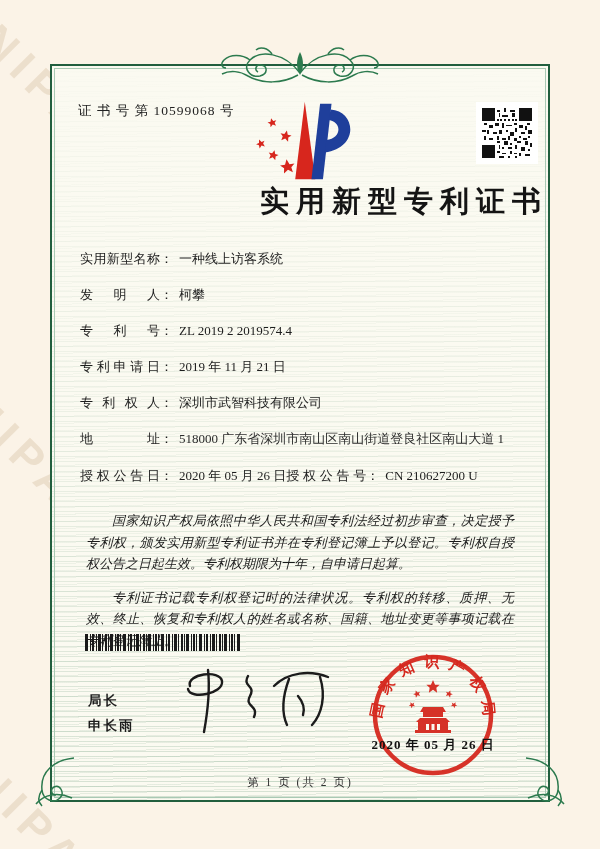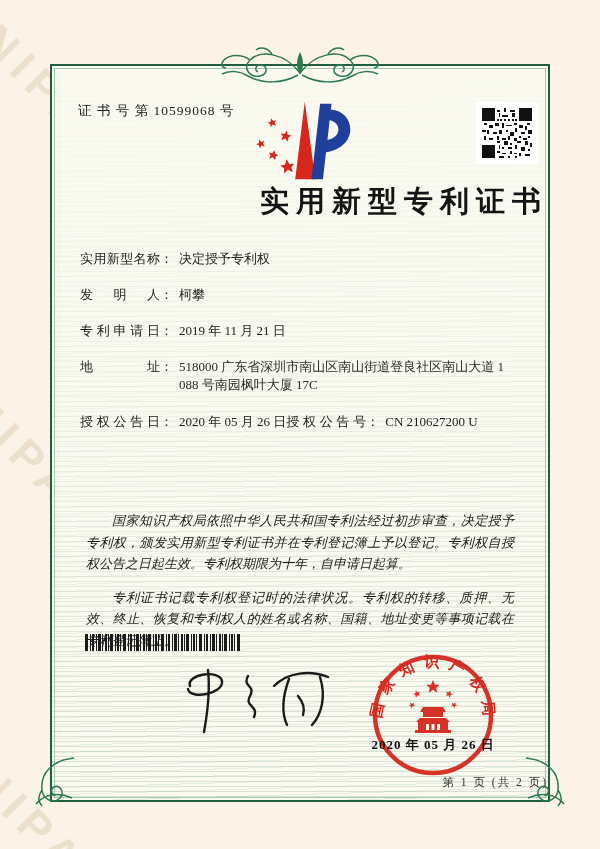--- a/index.html
+++ b/index.html
@@ -69,21 +69,21 @@
     font-family:"Liberation Sans","DejaVu Sans",sans-serif;
     font-weight:bold; font-size:13.5px; line-height:25px; color:#1c1c1c; letter-spacing:2px;
   }
   .signature{ position:absolute; left:118px; top:596px; }
   .seal-wrap{ position:absolute; left:316px; top:584px; width:130px; height:132px; }
   .seal-date{
     position:absolute; left:-12px; top:86px; width:154px; text-align:center;
     font-size:13px; font-weight:bold; color:#111; letter-spacing:1px; white-space:nowrap;
   }
   .page-num{
-    position:absolute; left:0; right:0; bottom:10px; text-align:right;
+    position:absolute; left:0; right:0; bottom:10px; text-align:center;
     font-size:11.5px; letter-spacing:2px; color:#333;
   }
   .continuation{
     position:absolute; z-index:2; left:0; right:0; top:810px; text-align:center;
     font-size:13px; font-style:italic; letter-spacing:2px; color:#222;
   }
   .ornament{ position:absolute; z-index:3; pointer-events:none;}
   .orn-top{ left:210px; top:40px; }
   .orn-bl{ left:30px; top:752px; }
   .orn-br{ left:522px; top:752px; }
@@ -190,45 +190,55 @@
           <rect x="10" y="27" width="3" height="1"></rect>
             <rect x="15" y="27" width="1" height="1"></rect>
             <rect x="19" y="27" width="1" height="1"></rect>
         </g>
       </svg>
 
       <div class="title">实用新型专利证书</div>
 
       <div class="fields">
         <div class="field-row">
-          <span class="flabel">实用新型名称</span><span class="fcolon">：</span><span class="fvalue">决定授予专利权</span>
+          <span class="flabel">实用新型名称</span><span class="fcolon">：</span><span class="fvalue">一种线上访客系统</span>
         </div>
         <div class="field-row">
           <span class="flabel">发明人</span><span class="fcolon">：</span><span class="fvalue">柯攀</span>
         </div>
         <div class="field-row">
+          <span class="flabel">专利号</span><span class="fcolon">：</span><span class="fvalue">ZL 2019 2 2019574.4</span>
+        </div>
+        <div class="field-row">
           <span class="flabel">专利申请日</span><span class="fcolon">：</span><span class="fvalue">2019 年 11 月 21 日</span>
         </div>
         <div class="field-row">
-          <span class="flabel">地址</span><span class="fcolon">：</span><span class="addr-lines"><span>518000 广东省深圳市南山区南山街道登良社区南山大道 1</span><br><span>088 号南园枫叶大厦 17C</span></span>
+          <span class="flabel">专利权人</span><span class="fcolon">：</span><span class="fvalue">深圳市武智科技有限公司</span>
+        </div>
+        <div class="field-row">
+          <span class="flabel">地址</span><span class="fcolon">：</span><span class="addr-lines"><span>518000 广东省深圳市南山区南山街道登良社区南山大道 1</span><br></span>
         </div>
         <div class="field-row grant-row">
           <span class="flabel">授权公告日</span><span class="fcolon">：</span><span class="fvalue">2020 年 05 月 26 日</span><span class="flabel pair2">授权公告号</span><span class="fcolon">：</span><span class="fvalue">CN 210627200 U</span>
         </div>
       </div>
 
       <div class="body-text">
         <p>国家知识产权局依照中华人民共和国专利法经过初步审查，决定授予专利权，颁发实用新型专利证书并在专利登记簿上予以登记。专利权自授权公告之日起生效。专利权期限为十年，自申请日起算。</p>
         <p>专利证书记载专利权登记时的法律状况。专利权的转移、质押、无效、终止、恢复和专利权人的姓名或名称、国籍、地址变更等事项记载在专利登记簿上。</p>
       </div>
 
       <svg class="barcode" width="157" height="17" viewBox="0 0 157 17">
         <line x1="0" y1="8.5" x2="157" y2="8.5" stroke="#1a1a1a" stroke-width="17" stroke-dasharray="3 2 1 1 2 2 1 1 3 1 1 2 2 1 1 1 3 2 1 1 2 1 1 2"></line>
       </svg>
 
+      <div class="director">
+        <div>局长</div>
+        <div>申长雨</div>
+      </div>
 
       <svg class="signature" width="170" height="78" viewBox="0 0 170 78">
         <g fill="none" stroke="#1b1b1b" stroke-width="2.4" stroke-linecap="round">
           <path d="M38,8 C40,26 38,48 34,70"></path>
           <path d="M20,24 C16,12 50,7 52,19 C54,32 20,38 18,27"></path>
           <path d="M78,14 C72,25 86,23 80,34 C74,45 89,43 84,55"></path>
           <path d="M104,24 C118,10 140,8 158,15"></path>
           <path d="M119,17 C112,36 112,52 117,63"></path>
           <path d="M150,15 C156,34 152,52 142,63"></path>
           <path d="M128,34 C133,40 135,47 133,53"></path>

